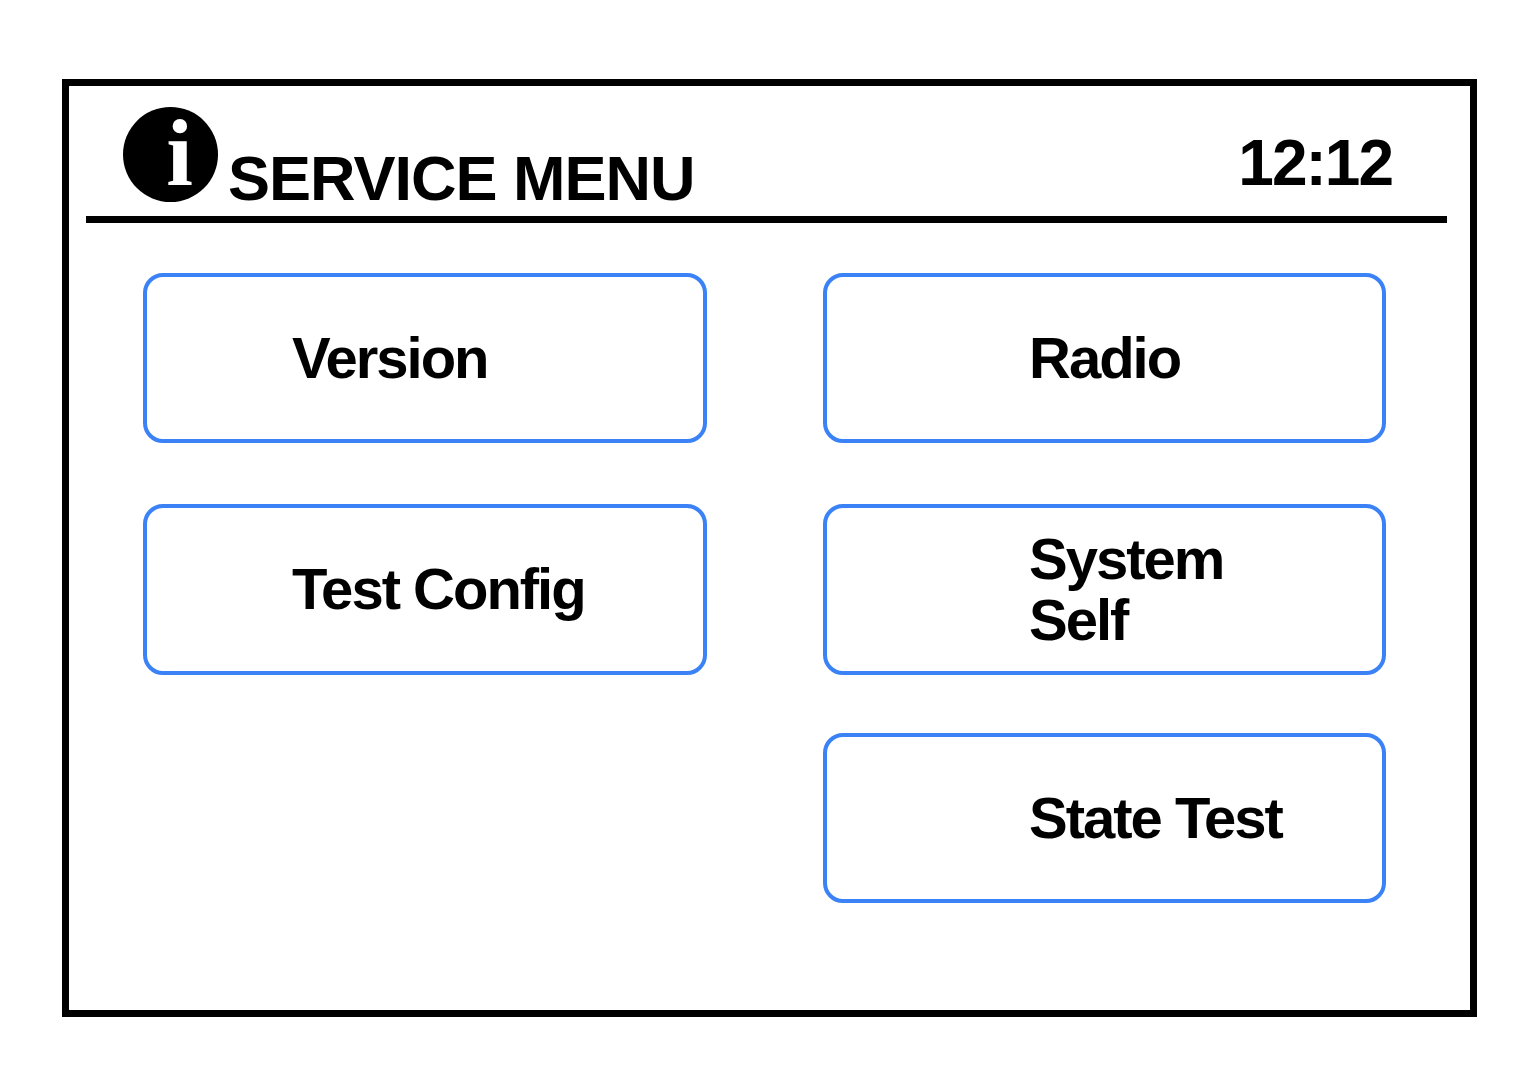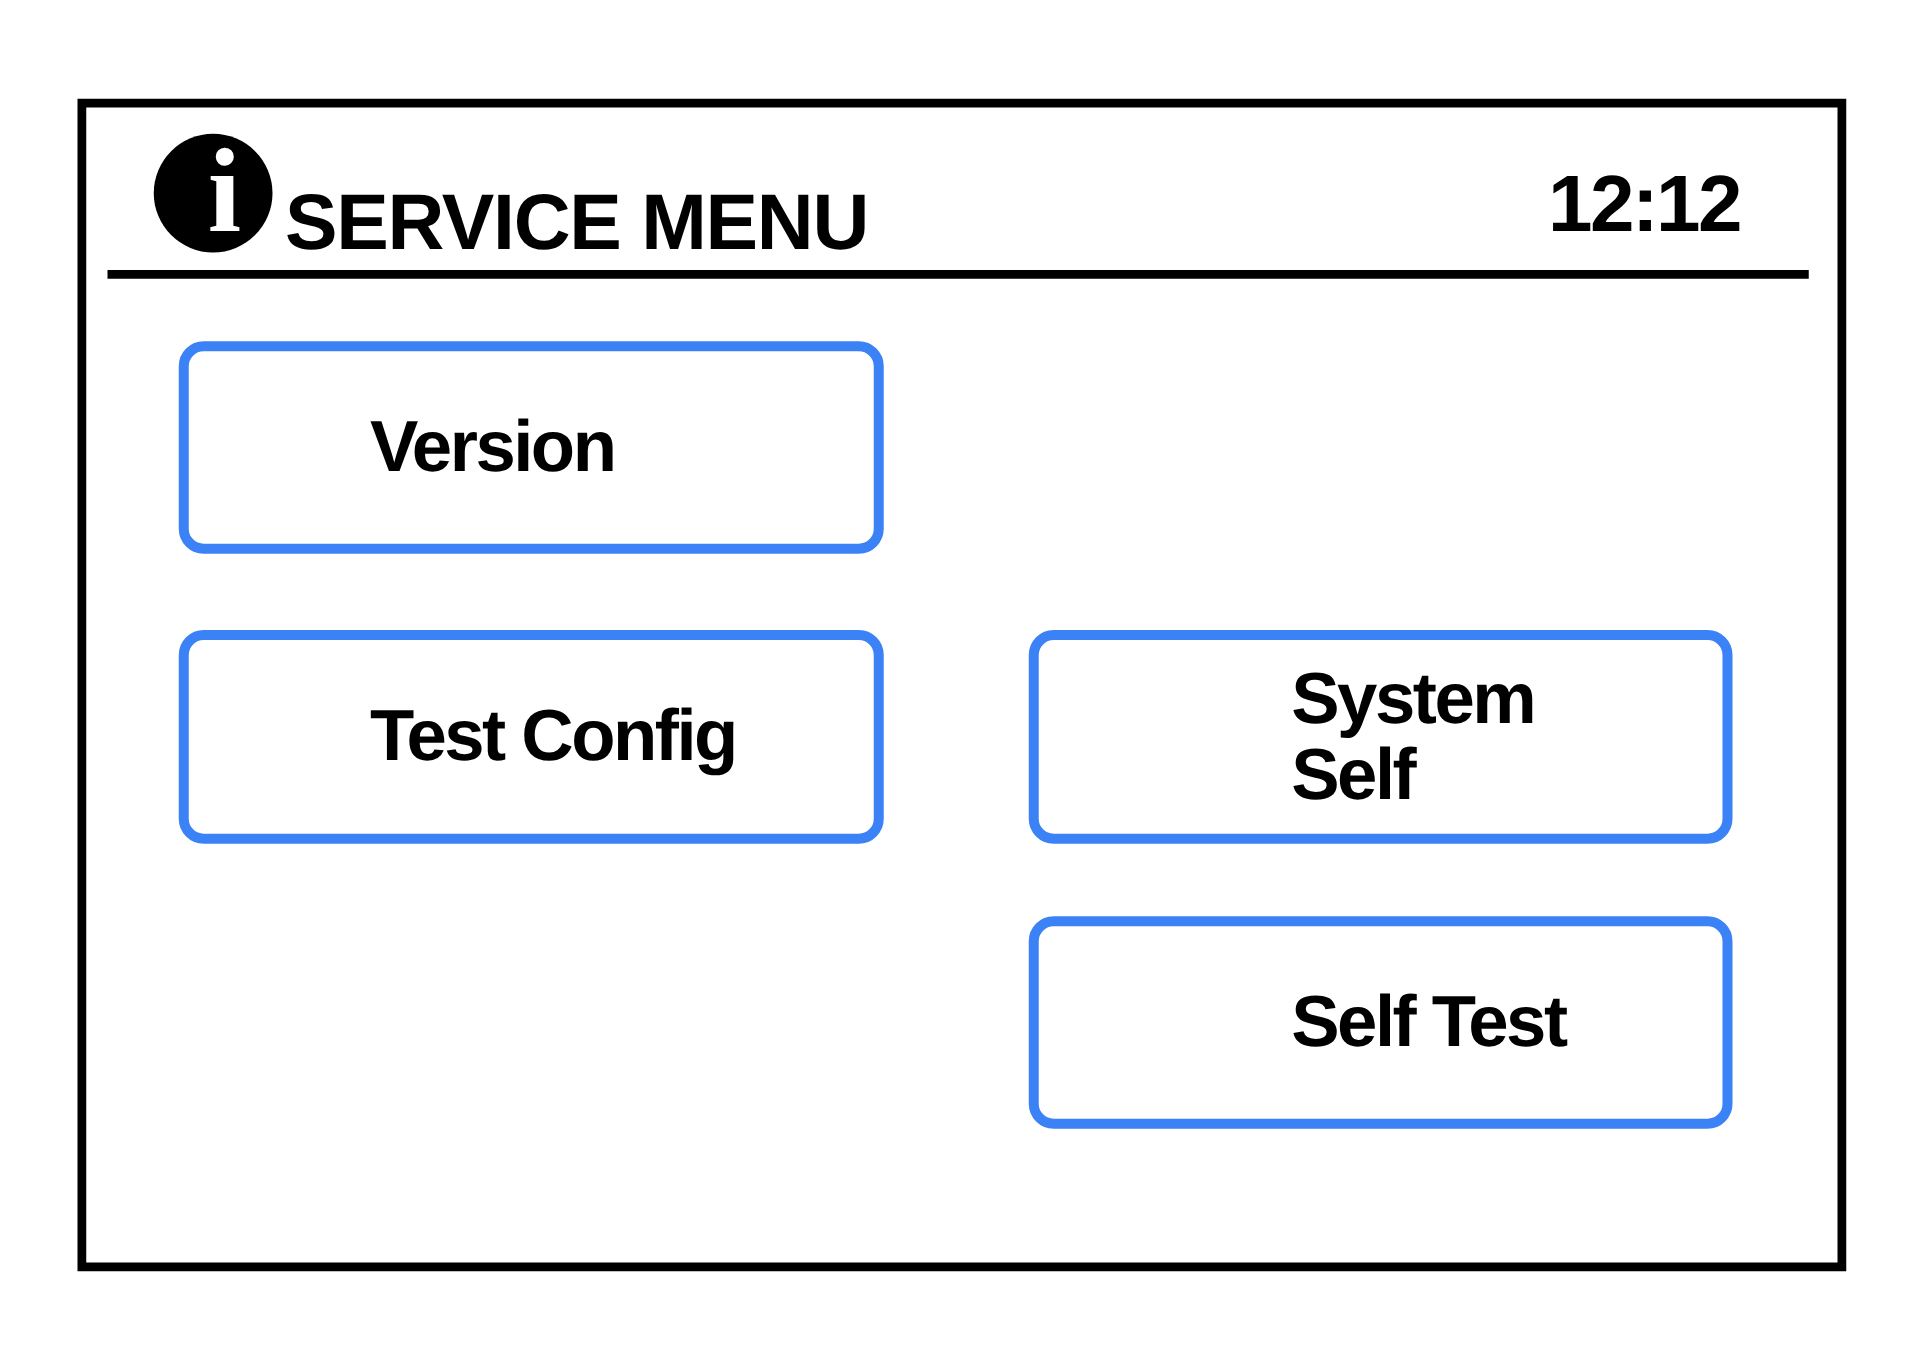--- a/index.html
+++ b/index.html
@@ -63,21 +63,21 @@
     width: 1361px; height: 7px;
     background: #000000;
   }
   
   .menu-btn {
     position: absolute;
     display: flex;
     align-items: center;
     justify-content: flex-start;
     background: #ffffff;
-    border: 8px solid #3b82f6;
+    border: 4px solid #3b82f6;
     border-radius: 20px;
     font-family: inherit;
     color: #000000;
     font-size: 58px;
     font-weight: bold;
     letter-spacing: -2px;
     line-height: 1.05;
     text-align: left;
     cursor: pointer;
   }
@@ -101,28 +101,31 @@
     <div class="title">SERVICE MENU</div>
 
     <div class="clock">12:12</div>
 
     <div class="rule"></div>
 
     <button class="menu-btn col-left row-1">
       <span>Version</span>
     </button>
 
+    <button class="menu-btn col-right row-1">
+      <span>Radio</span>
+    </button>
 
     <button class="menu-btn col-left row-2">
       <span>Test Config</span>
     </button>
 
     <button class="menu-btn col-right row-2">
       <span>System
 Self</span>
     </button>
 
     <button class="menu-btn col-right row-3">
-      <span>Self Test</span>
+      <span>State Test</span>
     </button>
 
   </div>
 </div>
 
 </body></html>

